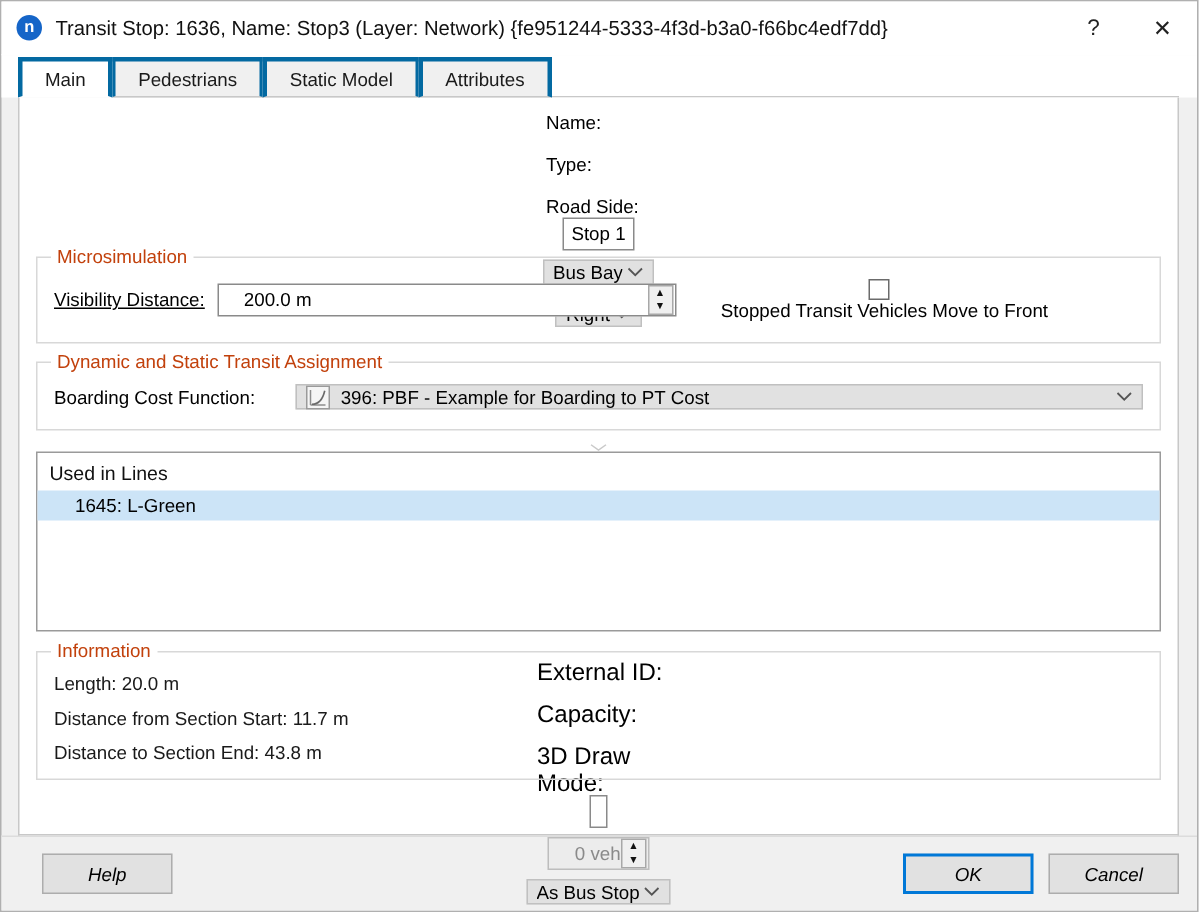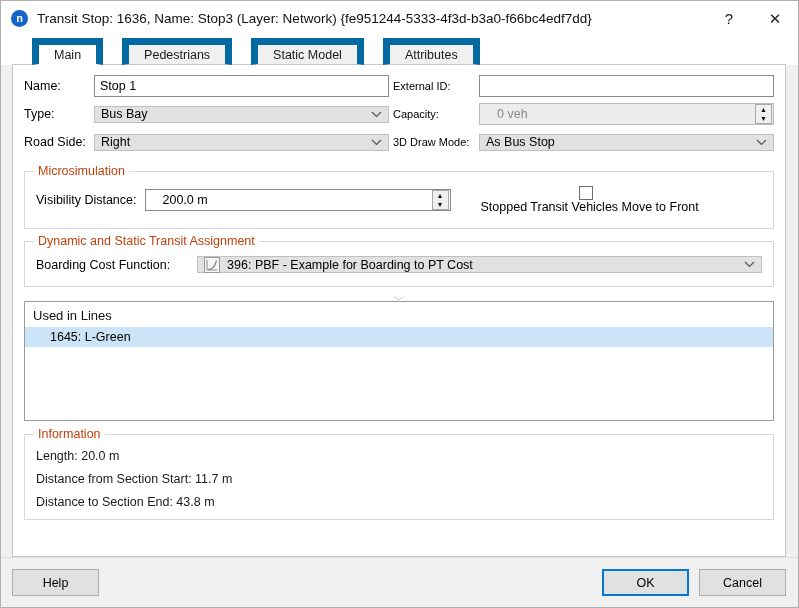--- a/index.html
+++ b/index.html
@@ -59,25 +59,25 @@
   #tabstrip::after {
     content: ""; position: absolute; left: 11px; right: 12px; bottom: 0;
     height: 1px; background: #c8c8c8;
   }
   .tab {
     height: 27px;
     padding: 0 15px;
     display: flex; align-items: center;
     font-size: 12.5px;
     background: #f0f0f0;
-    border: 7px solid #0369a1;
+    border: 3px solid #0369a1;
     border-bottom: 1px solid #c8c8c8;
     margin-right: -1px;
     color: #1a1a1a;
-    position: relative; z-index: 1; margin-left: 20px;
+    position: relative; z-index: 1;
   }
   .tab.active {
     background: #ffffff;
     border-bottom: 1px solid #ffffff;
     z-index: 3;
   }
   
   #content {
     flex: 1 1 auto;
     background: #ffffff;
@@ -86,23 +86,24 @@
     border-top: none;
     padding: 10px 11px 8px 11px;
     position: relative;
     display: flex; flex-direction: column;
   }
   
   .formrow {
     display: flex; align-items: center;
     height: 22px;
     margin-bottom: 6px;
+    flex-direction: column;
   }
   .lbl-l { width: 70px; flex: 0 0 70px; font-size: 12.5px; }
-  .lbl-r { width: 90px; flex: 0 0 90px; font-size: 11px; padding-left: 4px; }
+  .lbl-r { width: 90px; flex: 0 0 90px; font-size: 16px; padding-left: 4px; }
   .field-l { flex: 0 0 295px; }
   .field-r { flex: 1 1 auto; }
 
   .textbox {
     height: 22px; width: 100%;
     background: #ffffff;
     border: 1px solid #8a8a8a;
     display: flex; align-items: center;
     padding: 0 5px;
     font-size: 12.5px;
@@ -213,23 +214,24 @@
     color: #000000;
   }
   .listrow.selected { background: #cce4f7; }
   
   #infogroup { margin-top: 13px; padding-bottom: 10px; }
   .inforow { font-size: 12.5px; color: #1a1a1a; margin-top: 9px; }
   
   #footer {
     height: 50px; min-height: 50px;
     display: flex; align-items: center;
-    padding: 0 12px 0 11px;
+    padding: 0 12px 0 27px;
     background: #f0f0f0;
     border-top: 1px solid #dcdcdc;
+    font-style: italic;
   }
   .btn {
     height: 27px;
     min-width: 87px;
     padding: 0 12px;
     background: #e1e1e1;
     border: 1px solid #adadad;
     display: flex; align-items: center; justify-content: center;
     font-size: 12.5px;
     color: #000000;
@@ -315,21 +317,21 @@
                 <path d="M1 1 L5.5 5.5 L10 1" fill="none" stroke="#555" stroke-width="1.2"></path>
               </svg>
           </span>
         </div>
       </div>
     </div>
 
     <div class="group" id="microsim-group" style="padding-top:14px;padding-bottom:14px;">
       <span class="gtitle">Microsimulation</span>
       <div style="display:flex;align-items:center;">
-        <div style="flex:0 0 auto;font-size:12.5px;">Visibility Distance:</div>
+        <div style="flex:0 0 auto;font-size:12.5px;text-decoration:underline;">Visibility Distance:</div>
         <div style="flex:0 0 306px;margin-left:8px;">
           <div class="spinbox enabled">
             <span class="sval">200.0 m</span>
             <span class="spinner">
               <span class="ar">▲</span>
               <span class="ar">▼</span>
             </span>
           </div>
         </div>
         <div class="cbwrap">

